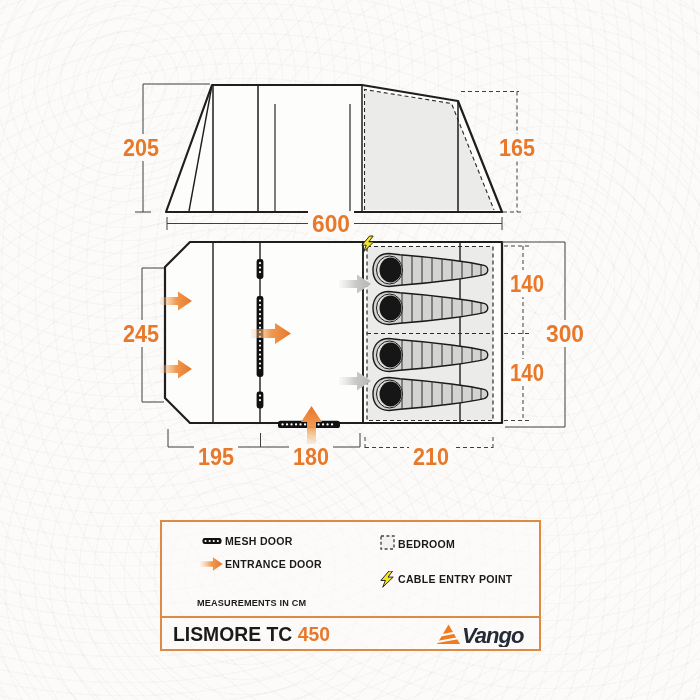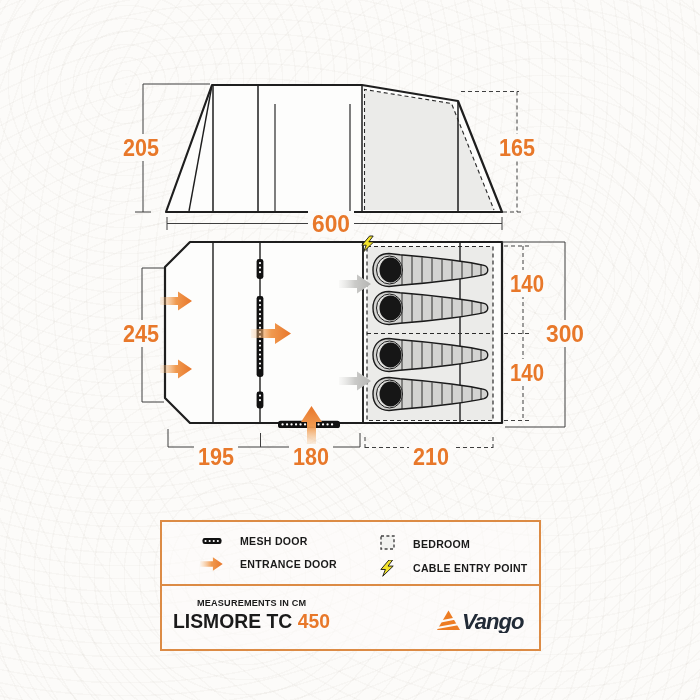--- a/index.html
+++ b/index.html
@@ -13,28 +13,28 @@
       repeating-radial-gradient(circle at 35% 82%, rgba(165,155,140,0.055) 0 1.5px, transparent 1.5px 15px);
   }
   .stage{position:relative;width:587px;height:700px;}
   svg text{font-family:"Liberation Sans",sans-serif;}
   .dim-label{fill:#E8782A;font-weight:700;font-size:23px;text-anchor:middle;}
   
   .legend-box{
     position:absolute;left:160px;top:520px;width:381px;height:131px;
     border:2px solid #DC8B45;box-sizing:border-box;background:rgba(253,252,250,0.6);
   }
-  .lg-row{position:absolute;display:flex;align-items:center;gap:15px;height:18px;}
+  .lg-row{position:absolute;display:flex;align-items:center;gap:0;height:18px;}
   .lg-icon{width:27px;display:flex;justify-content:center;align-items:center;}
   .lg-label{font-size:11px;font-weight:700;color:#1A1A1A;letter-spacing:0.3px;white-space:nowrap;transform:scaleX(0.96);transform-origin:left;}
   .lg-note{position:absolute;left:35px;top:75px;font-size:9.5px;font-weight:700;color:#1A1A1A;letter-spacing:0.2px;transform:scaleX(0.96);transform-origin:left;}
   .title-bar{
     position:absolute;left:0;right:0;bottom:0;height:31px;
-    border-top:2px solid #DC8B45;display:flex;align-items:flex-end;justify-content:space-between;
-    padding:16px 11px;box-sizing:content-box;
+    border-top:2px solid #DC8B45;display:flex;align-items:center;justify-content:space-between;
+    padding:0 11px;box-sizing:content-box;
   }
   .model-title{font-size:21px;font-weight:800;color:#1A1A1A;letter-spacing:0;white-space:nowrap;transform:scaleX(0.92);transform-origin:left;}
   .model-title .variant{color:#E8782A;margin-left:6px;}
 </style>
 </head>
 <body>
 
 <div class="stage">
 
 <svg width="700" height="700" viewBox="0 0 700 700">
@@ -173,21 +173,21 @@
 
   <div class="lg-row" style="left:214px;top:10px;align-items:flex-end;">
     <span class="lg-icon" style="width:22px;">
       <svg width="15" height="15" viewBox="0 0 15 15">
         <rect x="1" y="1" width="13" height="13" fill="#F2F2F0" stroke="#444" stroke-width="1.4" stroke-dasharray="3 2.4"></rect>
       </svg>
     </span>
     <span class="lg-label">BEDROOM</span>
   </div>
 
-  <div class="lg-row" style="left:214px;top:37px;">
+  <div class="lg-row" style="left:214px;top:48px;">
     <span class="lg-icon" style="width:22px;">
       <svg width="14" height="17" viewBox="0 0 13.5 16.5">
             <use href="#bolt-shape"></use>
           </svg>
     </span>
     <span class="lg-label">CABLE ENTRY POINT</span>
   </div>
 
   <div class="title-bar">
     <div class="model-title">

